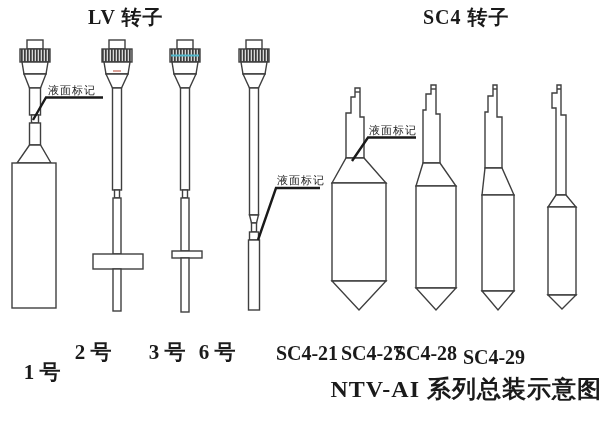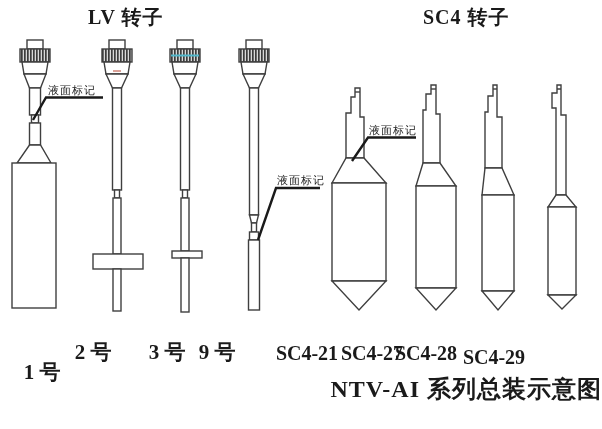--- a/index.html
+++ b/index.html
@@ -133,21 +133,21 @@
   <div class="txt section-title" style="left:88px;top:7px;">LV 转子</div>
   <div class="txt section-title" style="left:423px;top:7px;">SC4 转子</div>
 
   <div class="txt mark-label" style="left:48px;top:85px;">液面标记</div>
   <div class="txt mark-label" style="left:277px;top:175px;">液面标记</div>
   <div class="txt mark-label" style="left:369px;top:125px;">液面标记</div>
 
   <div class="txt lv-label" style="left:42px;top:342px;margin-top:20px;">1 号</div>
   <div class="txt lv-label" style="left:93px;top:342px;">2 号</div>
   <div class="txt lv-label" style="left:167px;top:342px;">3 号</div>
-  <div class="txt lv-label" style="left:217px;top:342px;">9 号</div>
+  <div class="txt lv-label" style="left:217px;top:342px;">6 号</div>
 
   <div class="txt sc4-label" style="left:307px;top:343px;">SC4-21</div>
   <div class="txt sc4-label" style="left:372px;top:343px;">SC4-27</div>
   <div class="txt sc4-label" style="left:426px;top:343px;text-align:right;">SC4-28</div>
   <div class="txt sc4-label" style="left:494px;top:347px;">SC4-29</div>
 
   <div class="txt caption" style="top:377px;">NTV-AI 系列总装示意图</div>
 
 </div>
 

